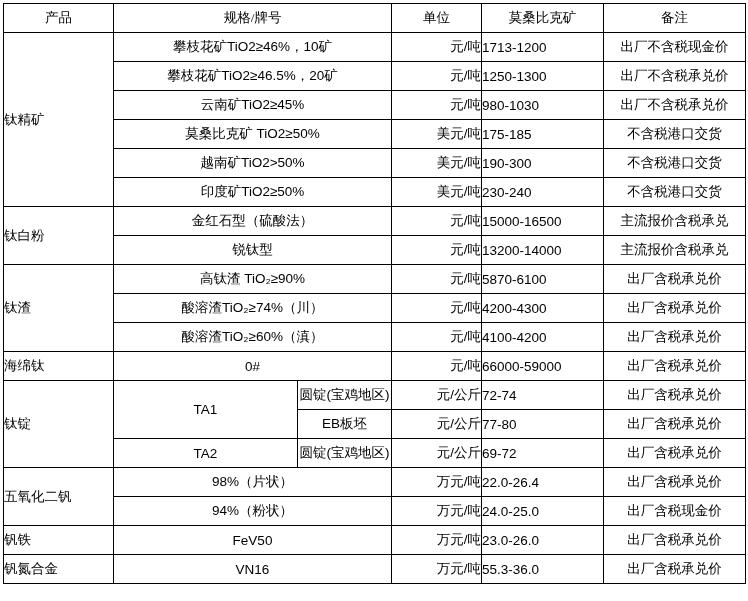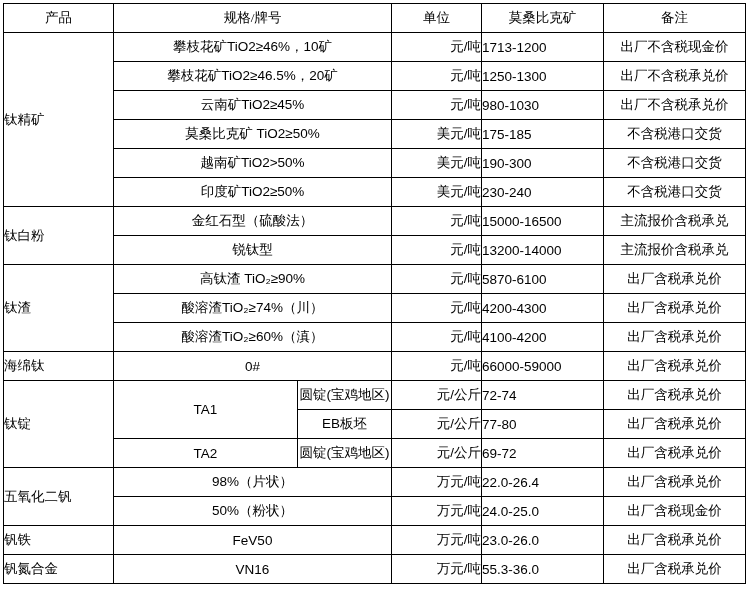--- a/index.html
+++ b/index.html
@@ -188,21 +188,21 @@
         <td class="remark">出厂含税承兑价</td>
       </tr>
       <tr>
         <td class="cat" rowspan="2">五氧化二钒</td>
         <td class="spec" colspan="2">98%（片状）</td>
         <td class="unit">万元/吨</td>
         <td class="price">22.0-26.4</td>
         <td class="remark">出厂含税承兑价</td>
       </tr>
       <tr>
-        <td class="spec" colspan="2">50%（粉状）</td>
+        <td class="spec" colspan="2">94%（粉状）</td>
         <td class="unit">万元/吨</td>
         <td class="price">24.0-25.0</td>
         <td class="remark">出厂含税现金价</td>
       </tr>
       <tr>
         <td class="cat" rowspan="1">钒铁</td>
         <td class="spec" colspan="2">FeV50</td>
         <td class="unit">万元/吨</td>
         <td class="price">23.0-26.0</td>
         <td class="remark">出厂含税承兑价</td>

